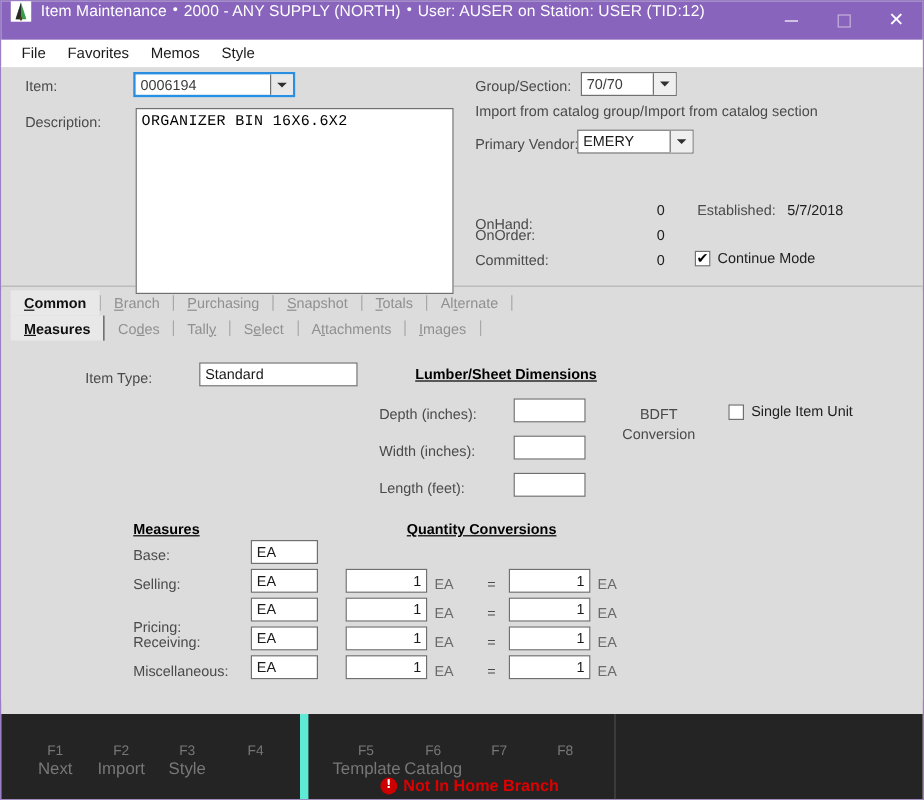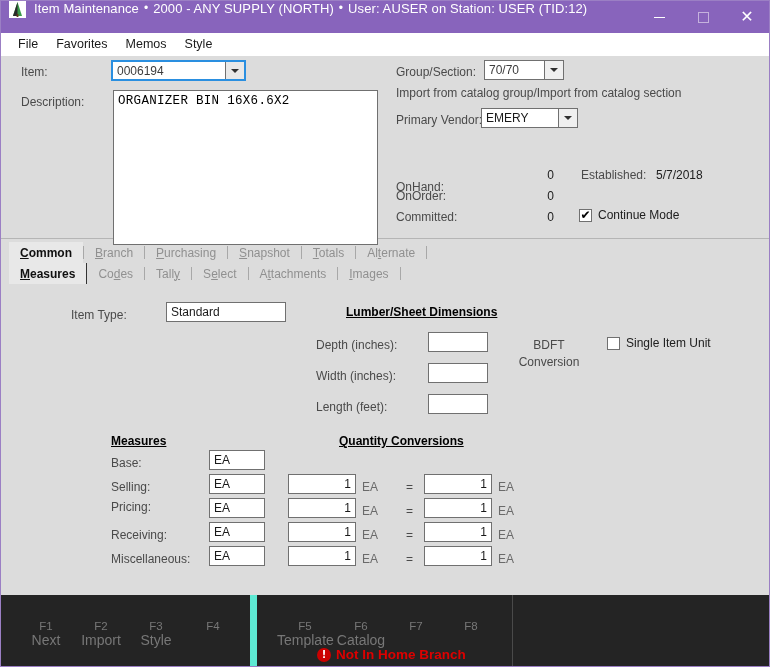--- a/index.html
+++ b/index.html
@@ -310,21 +310,21 @@
     <div class="tabdiv"></div>
     <div class="tab">
         <span><u>I</u><span>mages</span></span>
       </div>
     <div class="tabdiv"></div>
   </div>
 
   <div class="content">
 
     <div class="abs lbl" style="left:70px;top:24px;">Item Type:</div>
-    <div class="abs tbox" style="left:165px;top:18px;width:120px;height:20px;text-align:center;">Standard</div>
+    <div class="abs tbox" style="left:165px;top:18px;width:132px;height:20px;text-align:center;">Standard</div>
 
     <div class="abs underlined-head" style="left:345px;top:21px;">Lumber/Sheet Dimensions</div>
 
     <div class="abs lbl" style="left:315px;top:54px;">Depth (inches):</div>
     <div class="abs tbox" style="left:427px;top:48px;width:60px;height:20px;"></div>
 
     <div class="abs lbl" style="left:315px;top:85px;">Width    (inches):</div>
     <div class="abs tbox" style="left:427px;top:79px;width:60px;height:20px;"></div>
 
     <div class="abs lbl" style="left:315px;top:116px;">Length (feet):</div>
@@ -345,21 +345,21 @@
     <div class="abs tbox" style="left:208px;top:166px;width:56px;height:20px;">EA</div>
 
     <div class="abs lbl" style="left:110px;top:196px;">Selling:</div>
     <div class="abs tbox" style="left:208px;top:190px;width:56px;height:20px;">EA</div>
     <div class="abs tbox right" style="left:287px;top:190px;width:68px;height:20px;">1</div>
     <div class="abs unit" style="left:361px;top:196px;">EA</div>
     <div class="abs eq" style="left:405px;top:196px;">=</div>
     <div class="abs tbox right" style="left:423px;top:190px;width:68px;height:20px;">1</div>
     <div class="abs unit" style="left:497px;top:196px;">EA</div>
 
-    <div class="abs lbl" style="left:110px;top:216px;text-align:right;">Pricing:</div>
+    <div class="abs lbl" style="left:110px;top:232px;text-align:right;">Pricing:</div>
     <div class="abs tbox" style="left:208px;top:214px;width:56px;height:20px;">EA</div>
     <div class="abs tbox right" style="left:287px;top:214px;width:68px;height:20px;">1</div>
     <div class="abs unit" style="left:361px;top:220px;">EA</div>
     <div class="abs eq" style="left:405px;top:220px;">=</div>
     <div class="abs tbox right" style="left:423px;top:214px;width:68px;height:20px;">1</div>
     <div class="abs unit" style="left:497px;top:220px;">EA</div>
 
     <div class="abs lbl" style="left:110px;top:244px;">Receiving:</div>
     <div class="abs tbox" style="left:208px;top:238px;width:56px;height:20px;">EA</div>
     <div class="abs tbox right" style="left:287px;top:238px;width:68px;height:20px;">1</div>

